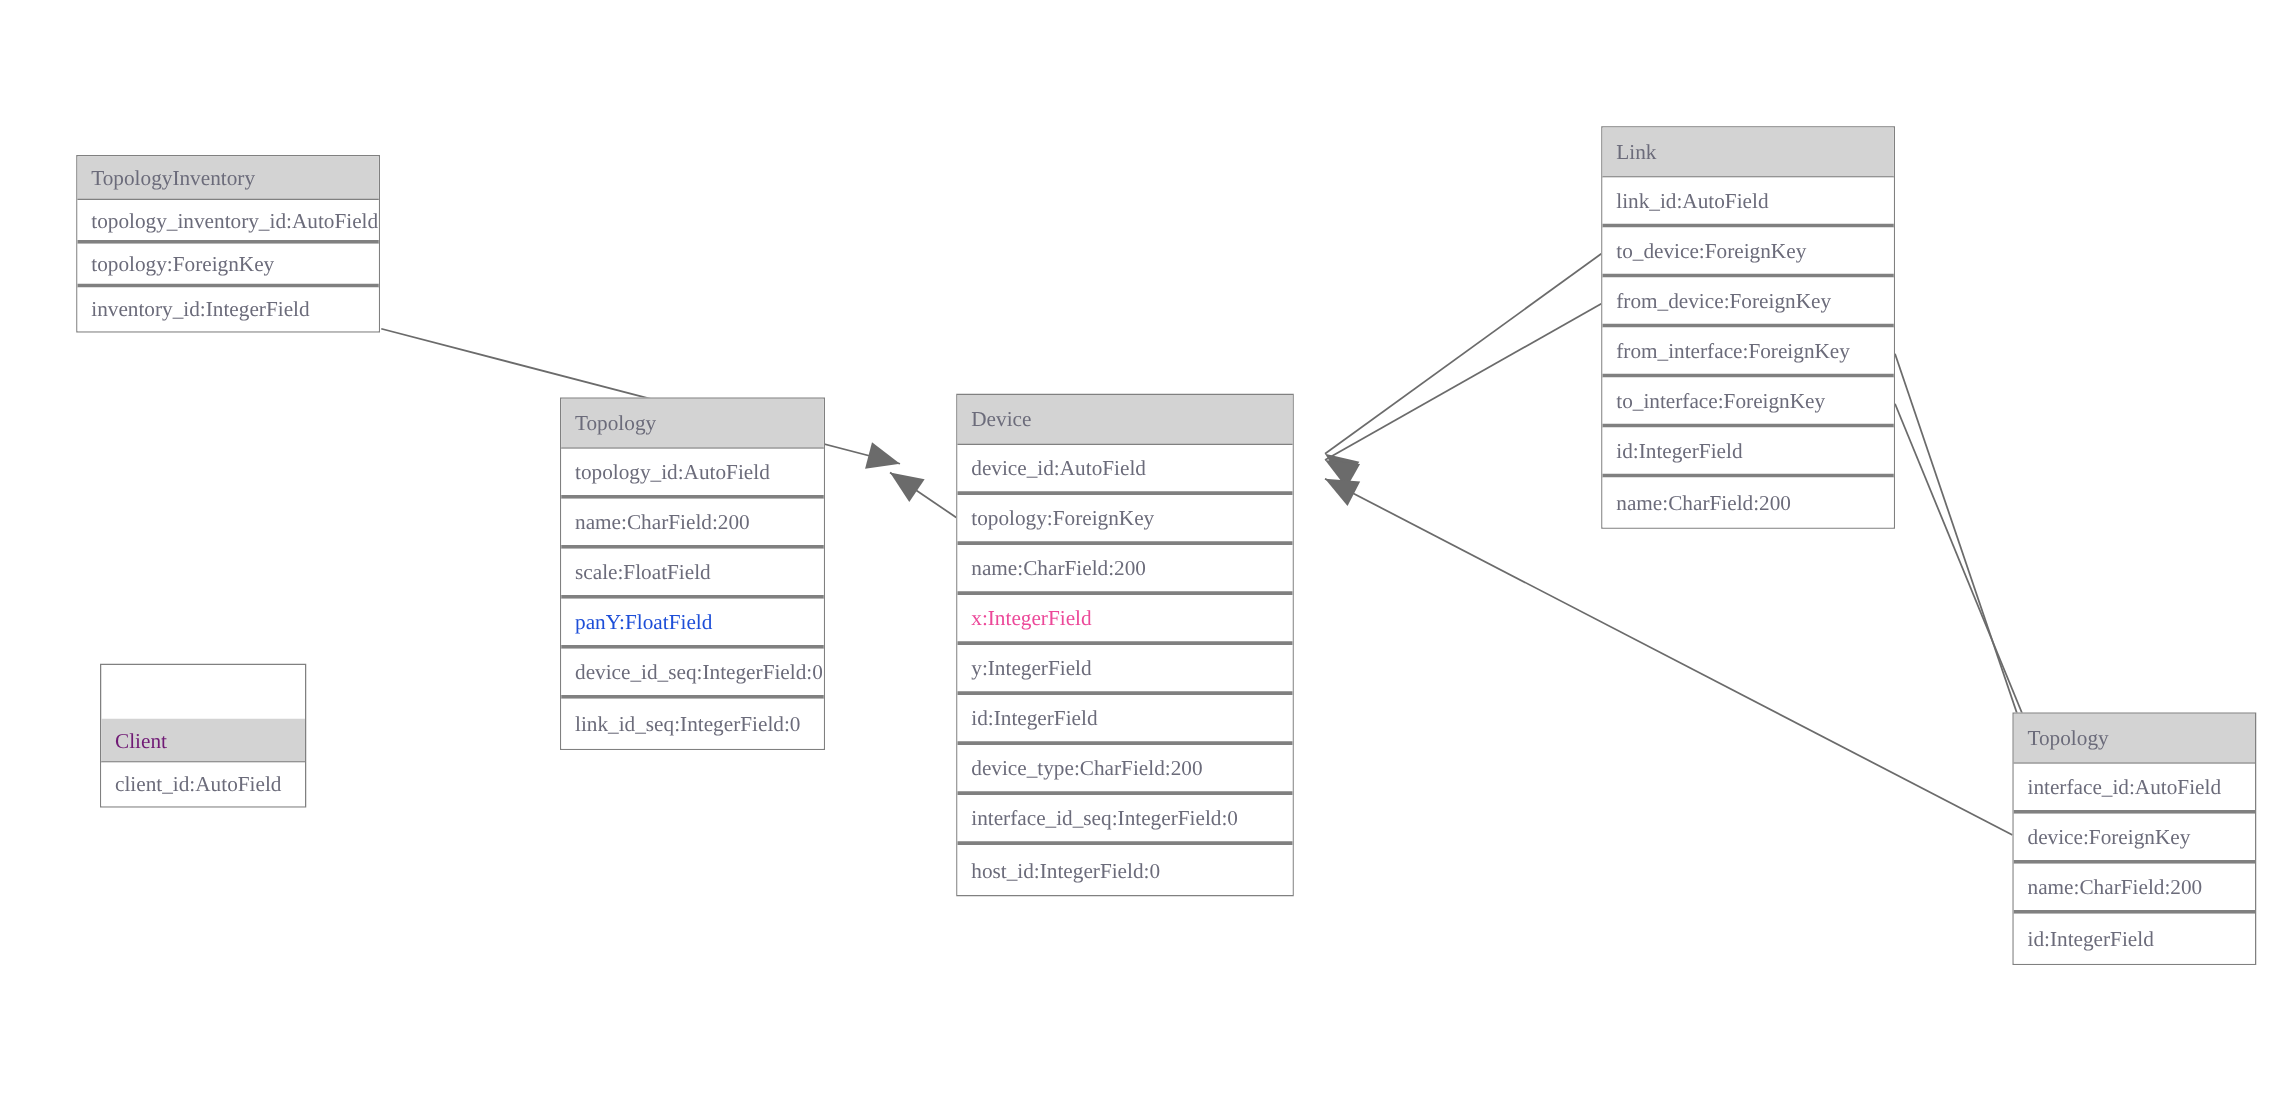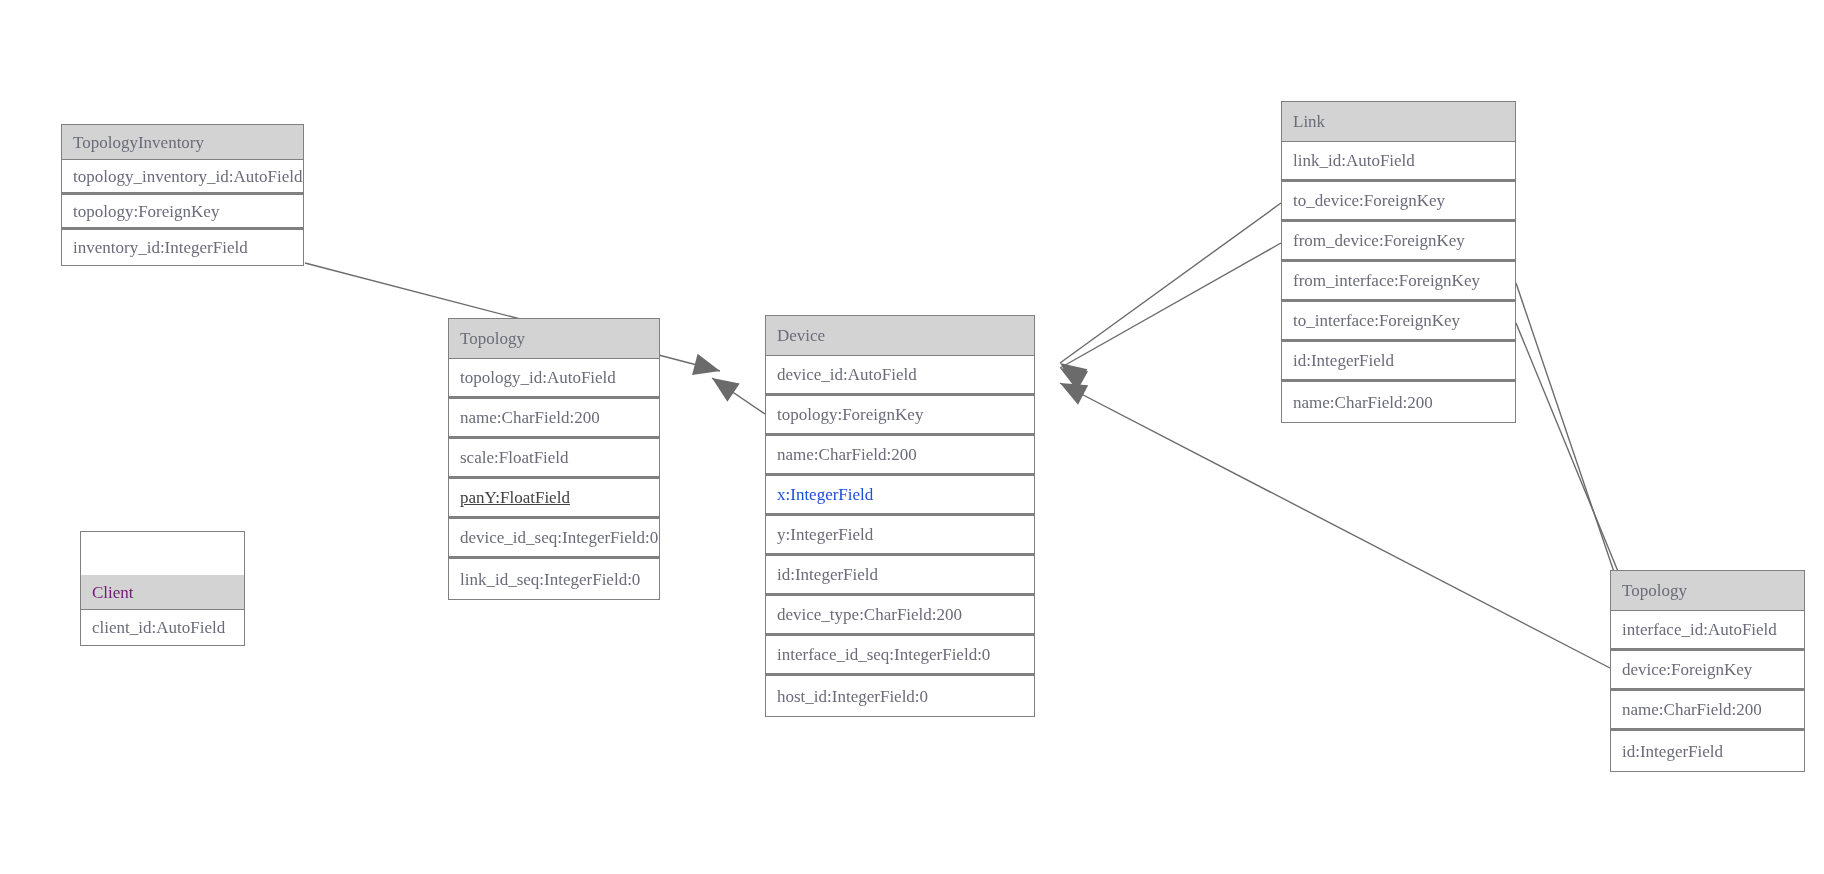--- a/index.html
+++ b/index.html
@@ -104,30 +104,30 @@
       </div>
       <div class="entity-box" style="left: 80px; top: 531px; width: 165px; background: rgb(255, 255, 255); border-color: rgb(128, 128, 128);">
         <div class="entity-header" style="height: 35px; background: rgb(211, 211, 211); color: #701a75; border-bottom-color: rgb(128, 128, 128); margin-top: 43px;">Client</div>
         <div class="entity-field" style="height: 35px; color: rgb(107, 107, 122); border-bottom-color: rgb(128, 128, 128);">client_id:AutoField</div>
       </div>
       <div class="entity-box" style="left: 448px; top: 318px; width: 212px; background: rgb(255, 255, 255); border-color: rgb(128, 128, 128);">
         <div class="entity-header" style="height: 40px; background: rgb(211, 211, 211); color: rgb(107, 107, 122); border-bottom-color: rgb(128, 128, 128);">Topology</div>
         <div class="entity-field" style="height: 40px; color: rgb(107, 107, 122); border-bottom-color: rgb(128, 128, 128);">topology_id:AutoField</div>
         <div class="entity-field" style="height: 40px; color: rgb(107, 107, 122); border-bottom-color: rgb(128, 128, 128);">name:CharField:200</div>
         <div class="entity-field" style="height: 40px; color: rgb(107, 107, 122); border-bottom-color: rgb(128, 128, 128);">scale:FloatField</div>
-        <div class="entity-field" style="height: 40px; color: #404040; border-bottom-color: rgb(128, 128, 128); text-decoration: underline;">panY:FloatField</div>
+        <div class="entity-field" style="height: 40px; color: #1d4ed8; border-bottom-color: rgb(128, 128, 128);">panY:FloatField</div>
         <div class="entity-field" style="height: 40px; color: rgb(107, 107, 122); border-bottom-color: rgb(128, 128, 128);">device_id_seq:IntegerField:0</div>
         <div class="entity-field" style="height: 40px; color: rgb(107, 107, 122); border-bottom-color: rgb(128, 128, 128);">link_id_seq:IntegerField:0</div>
       </div>
       <div class="entity-box" style="left: 765px; top: 315px; width: 270px; background: rgb(255, 255, 255); border-color: rgb(128, 128, 128);">
         <div class="entity-header" style="height: 40px; background: rgb(211, 211, 211); color: rgb(107, 107, 122); border-bottom-color: rgb(128, 128, 128);">Device</div>
         <div class="entity-field" style="height: 40px; color: rgb(107, 107, 122); border-bottom-color: rgb(128, 128, 128);">device_id:AutoField</div>
         <div class="entity-field" style="height: 40px; color: rgb(107, 107, 122); border-bottom-color: rgb(128, 128, 128);">topology:ForeignKey</div>
         <div class="entity-field" style="height: 40px; color: rgb(107, 107, 122); border-bottom-color: rgb(128, 128, 128);">name:CharField:200</div>
-        <div class="entity-field" style="height: 40px; color: #1d4ed8; border-bottom-color: rgb(128, 128, 128);">x:IntegerField</div>
+        <div class="entity-field" style="height: 40px; color: #ec4899; border-bottom-color: rgb(128, 128, 128);">x:IntegerField</div>
         <div class="entity-field" style="height: 40px; color: rgb(107, 107, 122); border-bottom-color: rgb(128, 128, 128);">y:IntegerField</div>
         <div class="entity-field" style="height: 40px; color: rgb(107, 107, 122); border-bottom-color: rgb(128, 128, 128);">id:IntegerField</div>
         <div class="entity-field" style="height: 40px; color: rgb(107, 107, 122); border-bottom-color: rgb(128, 128, 128);">device_type:CharField:200</div>
         <div class="entity-field" style="height: 40px; color: rgb(107, 107, 122); border-bottom-color: rgb(128, 128, 128);">interface_id_seq:IntegerField:0</div>
         <div class="entity-field" style="height: 40px; color: rgb(107, 107, 122); border-bottom-color: rgb(128, 128, 128);">host_id:IntegerField:0</div>
       </div>
       <div class="entity-box" style="left: 1281px; top: 101px; width: 235px; background: rgb(255, 255, 255); border-color: rgb(128, 128, 128); text-align: right;">
         <div class="entity-header" style="height: 40px; background: rgb(211, 211, 211); color: rgb(107, 107, 122); border-bottom-color: rgb(128, 128, 128);">Link</div>
         <div class="entity-field" style="height: 40px; color: rgb(107, 107, 122); border-bottom-color: rgb(128, 128, 128);">link_id:AutoField</div>
         <div class="entity-field" style="height: 40px; color: rgb(107, 107, 122); border-bottom-color: rgb(128, 128, 128);">to_device:ForeignKey</div>

